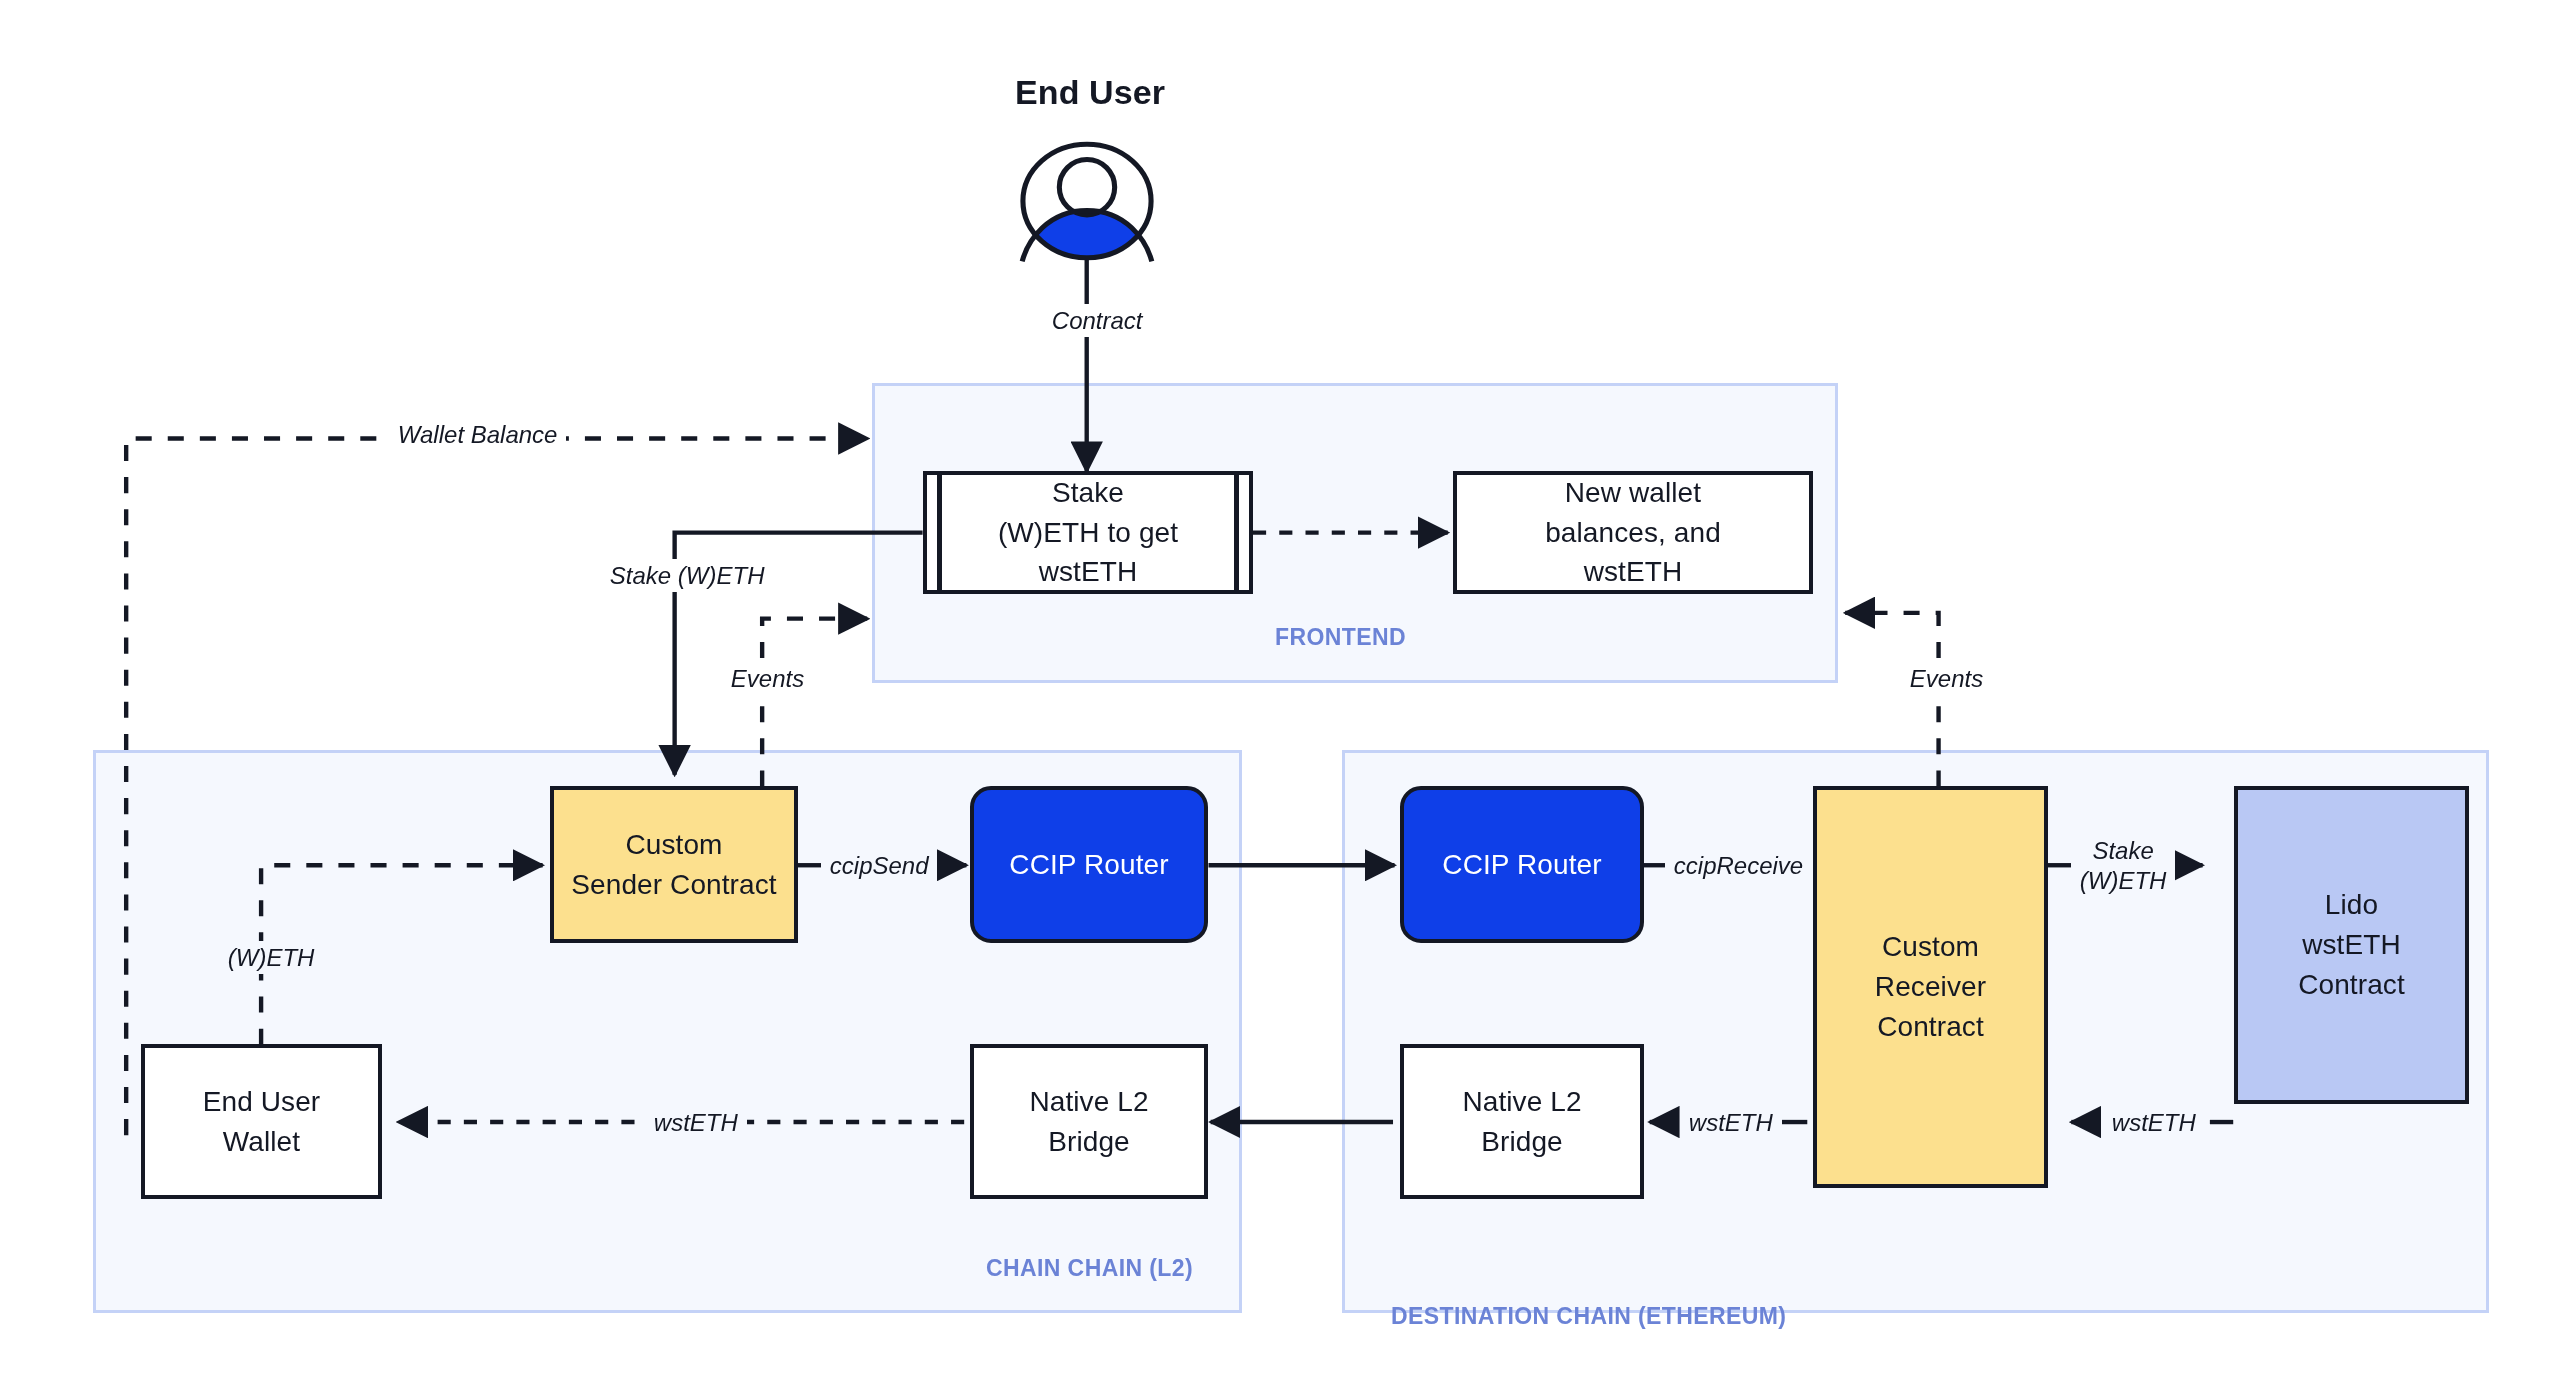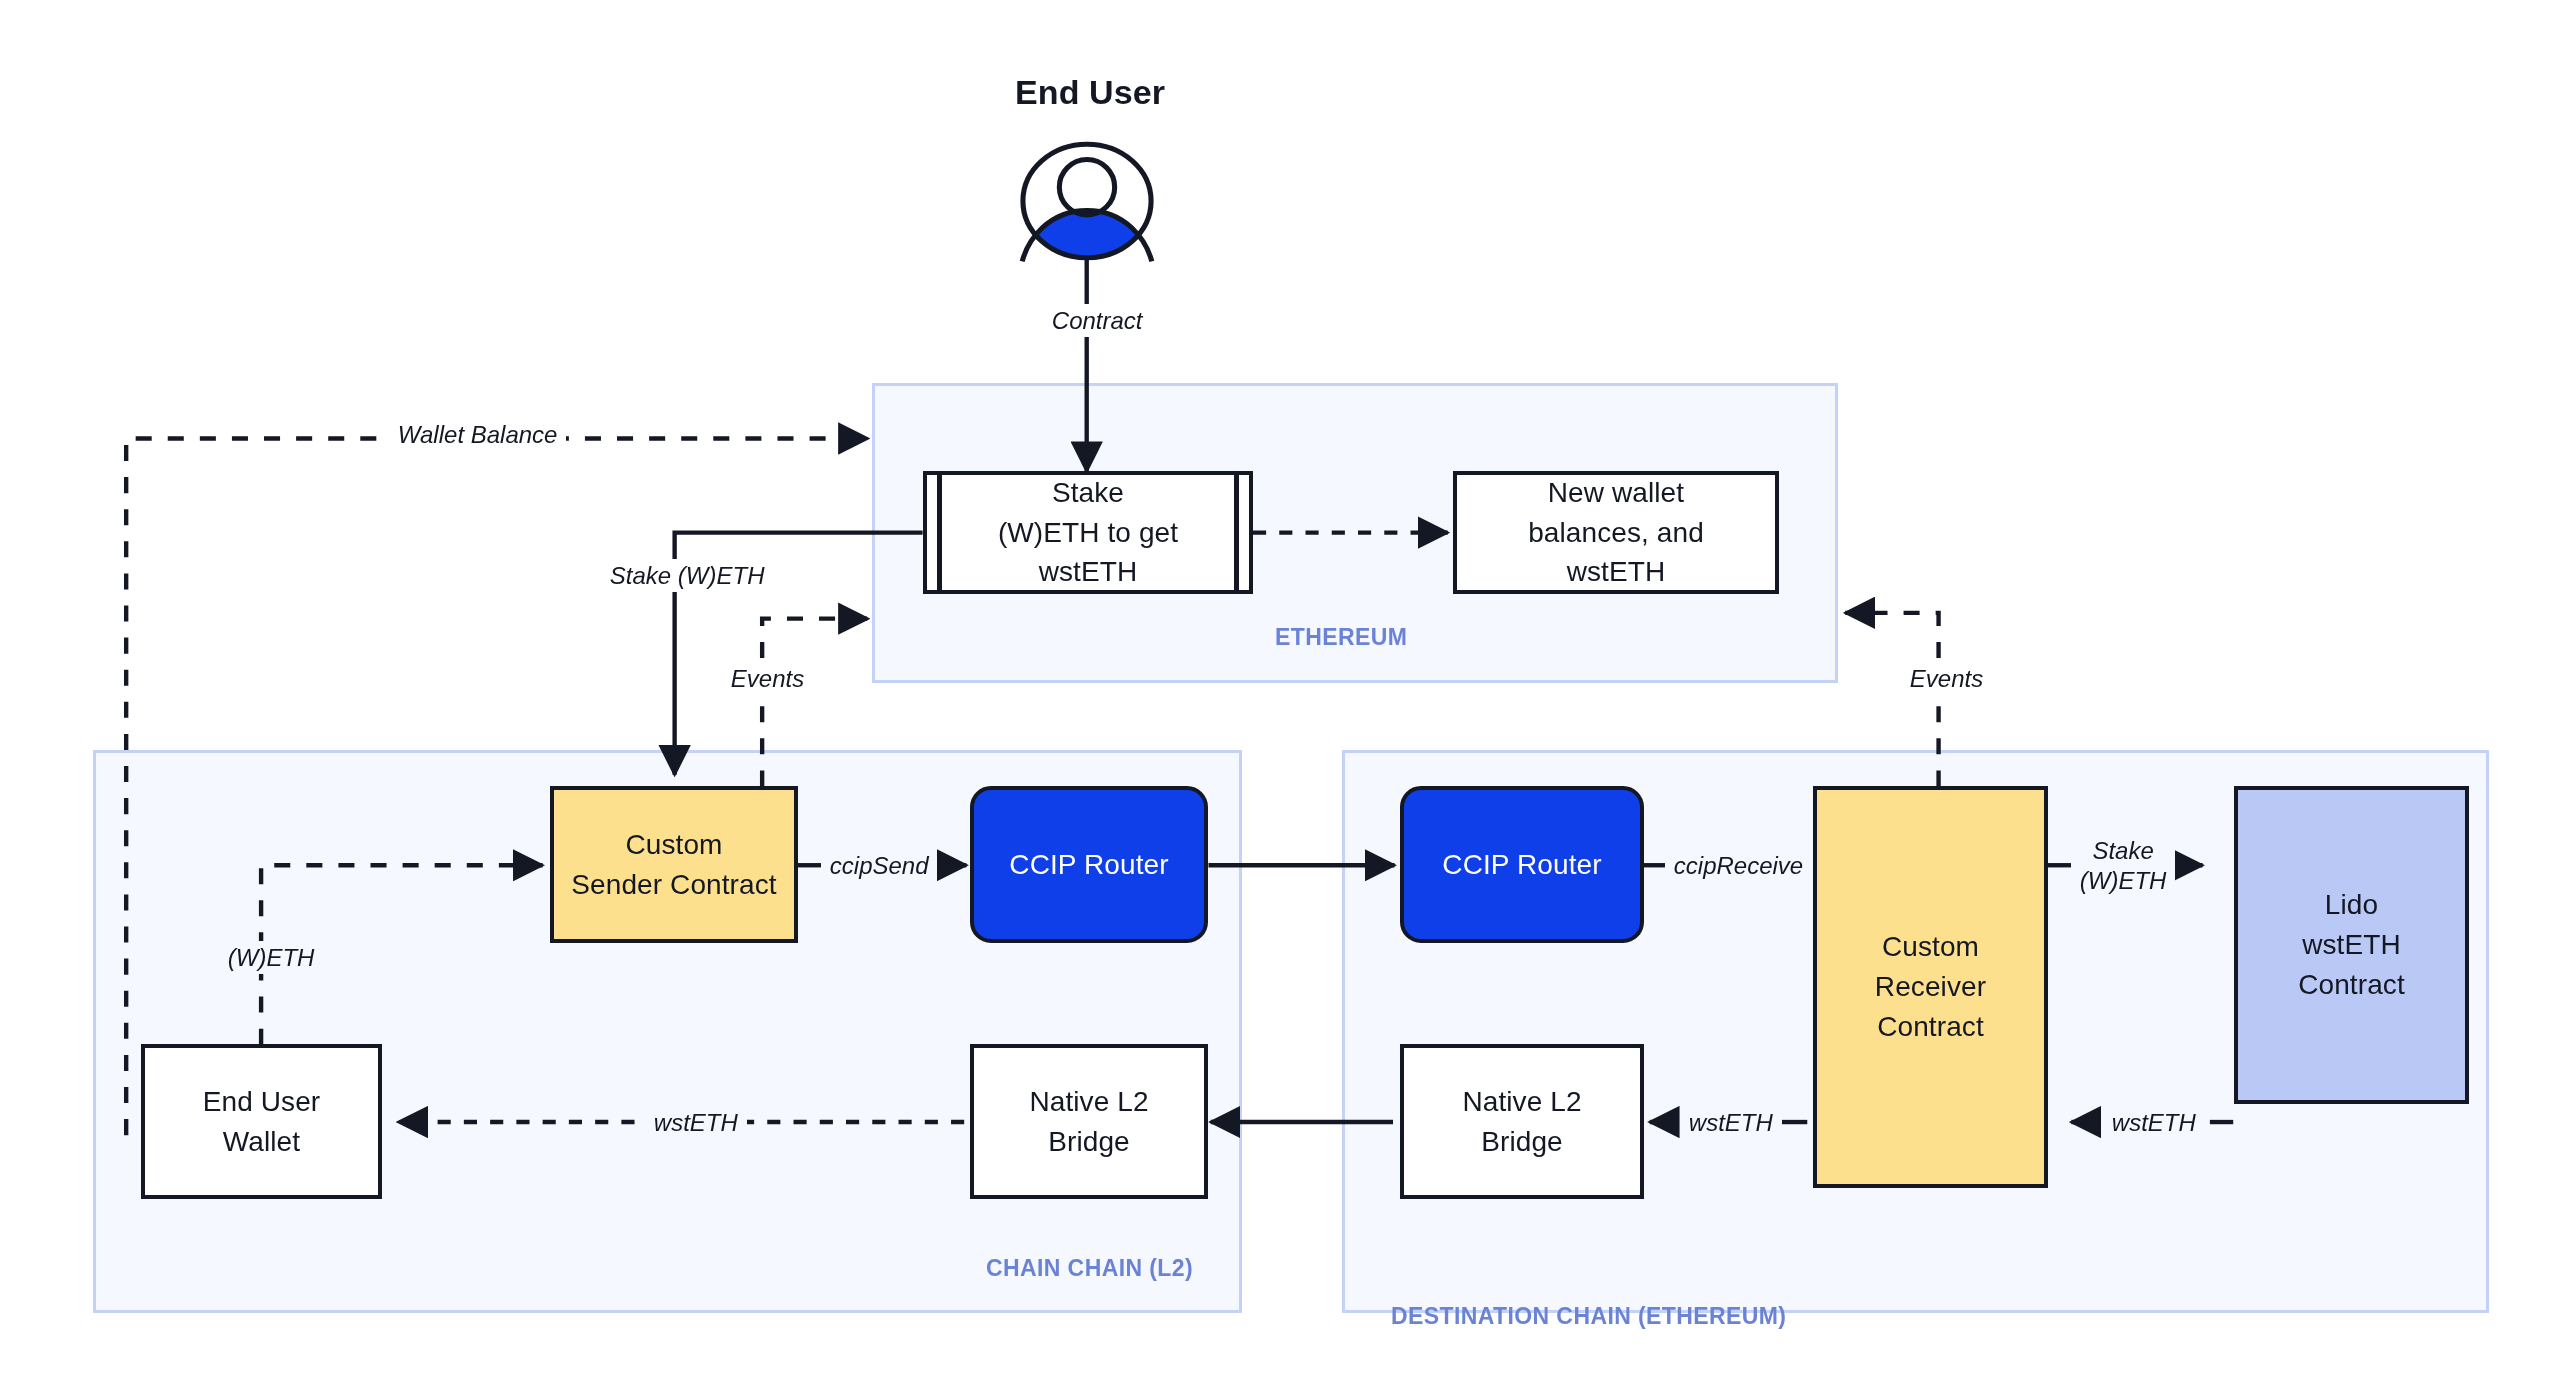--- a/index.html
+++ b/index.html
@@ -156,21 +156,21 @@
       <path d="M 103 98 C 156 98 184 138 192 168" fill="none" stroke="#141824" stroke-width="7"></path>
     </svg>
   </div>
 
   <div class="node process" style="left:923px;top:471px;width:330px;height:123px;">
     <span class="lbl">Stake
 (W)ETH to get
 wstETH</span>
   </div>
 
-  <div class="node" style="left:1453px;top:471px;width:326px;height:123px;">
+  <div class="node" style="left:1453px;top:471px;width:360px;height:123px;">
     <span class="lbl">New wallet
 balances, and
 wstETH</span>
   </div>
 
   <div class="node yellow" style="left:550px;top:786px;width:248px;height:157px;">
     <span class="lbl">Custom
 Sender Contract</span>
   </div>
 
@@ -227,20 +227,20 @@
 
   <div class="edge-label onpanel" style="left:2071px;top:834px;">Stake
 (W)ETH</div>
 
   <div class="edge-label onpanel" style="left:2103px;top:1106px;">wstETH</div>
 
   <div class="edge-label onpanel" style="left:1680px;top:1106px;">wstETH</div>
 
   <div class="edge-label onpanel" style="left:645px;top:1106px;">wstETH</div>
 
-  <div class="panel-label" style="left:1275px;top:624px;">ETHEREUM</div>
+  <div class="panel-label" style="left:1275px;top:624px;">FRONTEND</div>
 
   <div class="panel-label" style="left:986px;top:1255px;">CHAIN CHAIN (L2)</div>
 
   <div class="panel-label" style="left:1391px;top:1255px;margin-top:48px;">DESTINATION CHAIN (ETHEREUM)</div>
 
 </div>
 
 
 </body></html>

